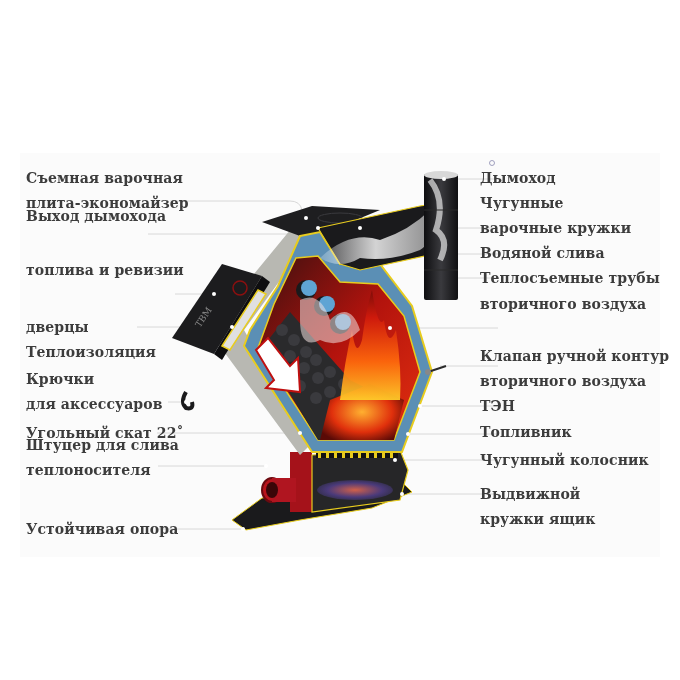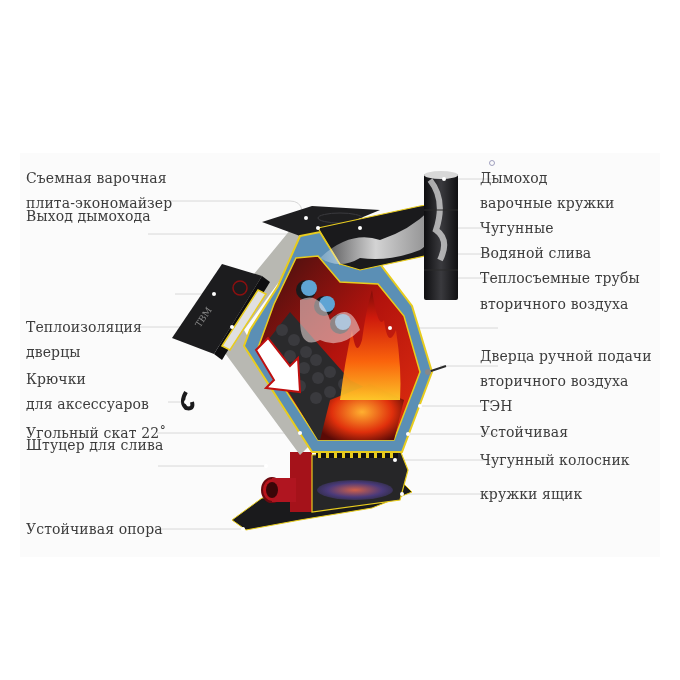--- a/index.html
+++ b/index.html
@@ -9,21 +9,21 @@
   }
   .panel {
     position: absolute; left: 20px; top: 153px; width: 640px; height: 404px;
     background: #fbfbfb;
   }
   .stage { position: absolute; left: 0; top: 0; width: 680px; height: 680px; }
   .label {
     position: absolute; font-size: 14px; line-height: 24.5px; color: #3c3c3c;
     white-space: nowrap; letter-spacing: 0.1px;
   }
-  .label span { display: block; }
+  .label span { display: block; font-weight: bold; }
   .left { left: 26px; }
   .right { left: 480px; }
   svg.diagram { position: absolute; left: 0; top: 0; }
 </style>
 </head>
 <body>
 
 <div class="panel"></div>
 
 <div class="stage">
@@ -207,63 +207,66 @@
 </div>
 
 <div class="label left" style="top:166px">
   <span>Съемная варочная</span>
   <span>плита-экономайзер</span>
 </div>
 <div class="label left" style="top:204px">
   <span>Выход дымохода</span>
 </div>
 <div class="label left" style="top:258px">
+  <span>топлива и ревизии</span>
 </div>
 <div class="label left" style="top:315px">
+  <span>дверцы</span>
   <span>Теплоизоляция</span>
-  <span>дверцы</span>
 </div>
 <div class="label left" style="top:367px">
   <span>Крючки</span>
   <span>для аксессуаров</span>
 </div>
 <div class="label left" style="top:421px">
   <span>Угольный скат 22˚</span>
 </div>
 <div class="label left" style="top:433px">
   <span>Штуцер для слива</span>
+  <span>теплоносителя</span>
 </div>
 <div class="label left" style="top:517px">
   <span>Устойчивая опора</span>
 </div>
 
 <div class="label right" style="top:166px">
   <span>Дымоход</span>
 </div>
 <div class="label right" style="top:191px">
+  <span>Чугунные</span>
   <span>варочные кружки</span>
-  <span>Чугунные</span>
 </div>
 <div class="label right" style="top:241px">
   <span>Водяной слива</span>
 </div>
 <div class="label right" style="top:266px">
   <span>Теплосъемные трубы</span>
 </div>
 <div class="label right" style="top:292px">
   <span>вторичного воздуха</span>
 </div>
 <div class="label right" style="top:344px">
-  <span>Дверца ручной подачи</span>
+  <span>Клапан ручной контур</span>
   <span>вторичного воздуха</span>
 </div>
 <div class="label right" style="top:394px">
   <span>ТЭН</span>
 </div>
 <div class="label right" style="top:420px">
-  <span>Устойчивая</span>
+  <span>Топливник</span>
 </div>
 <div class="label right" style="top:448px">
   <span>Чугунный колосник</span>
 </div>
 <div class="label right" style="top:482px">
+  <span>Выдвижной</span>
   <span>кружки ящик</span>
 </div>
 
 </body></html>

